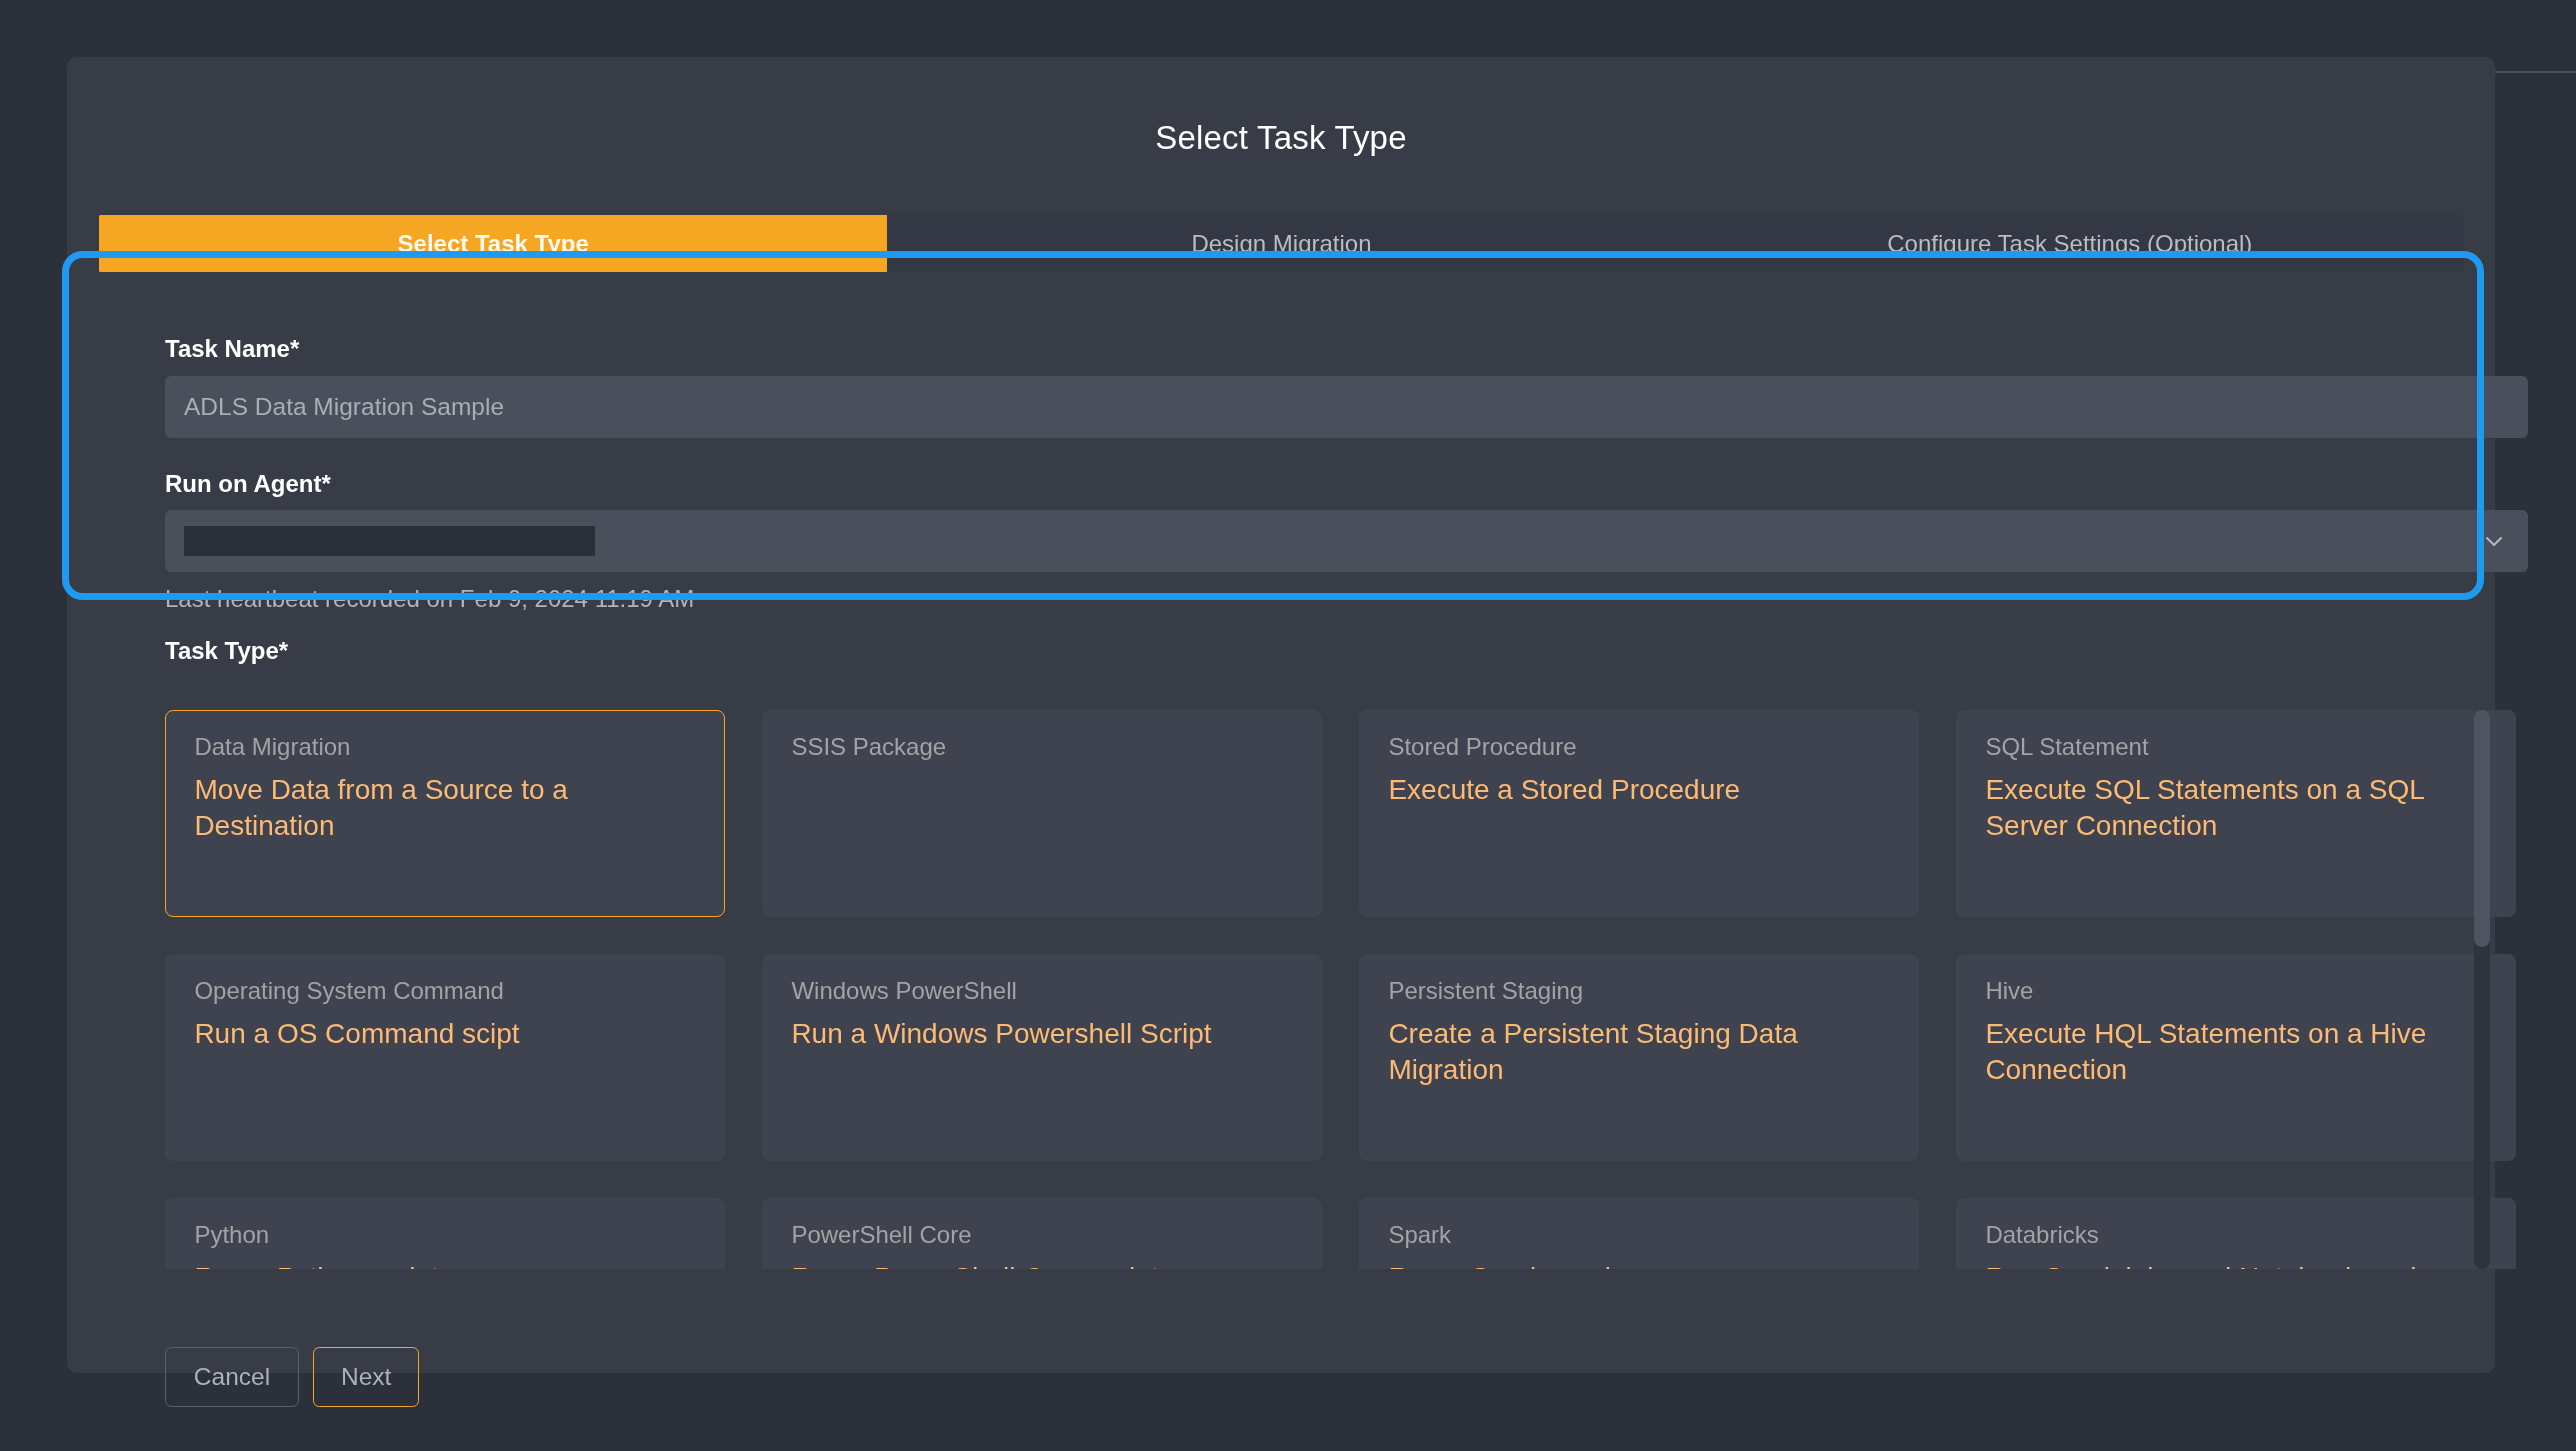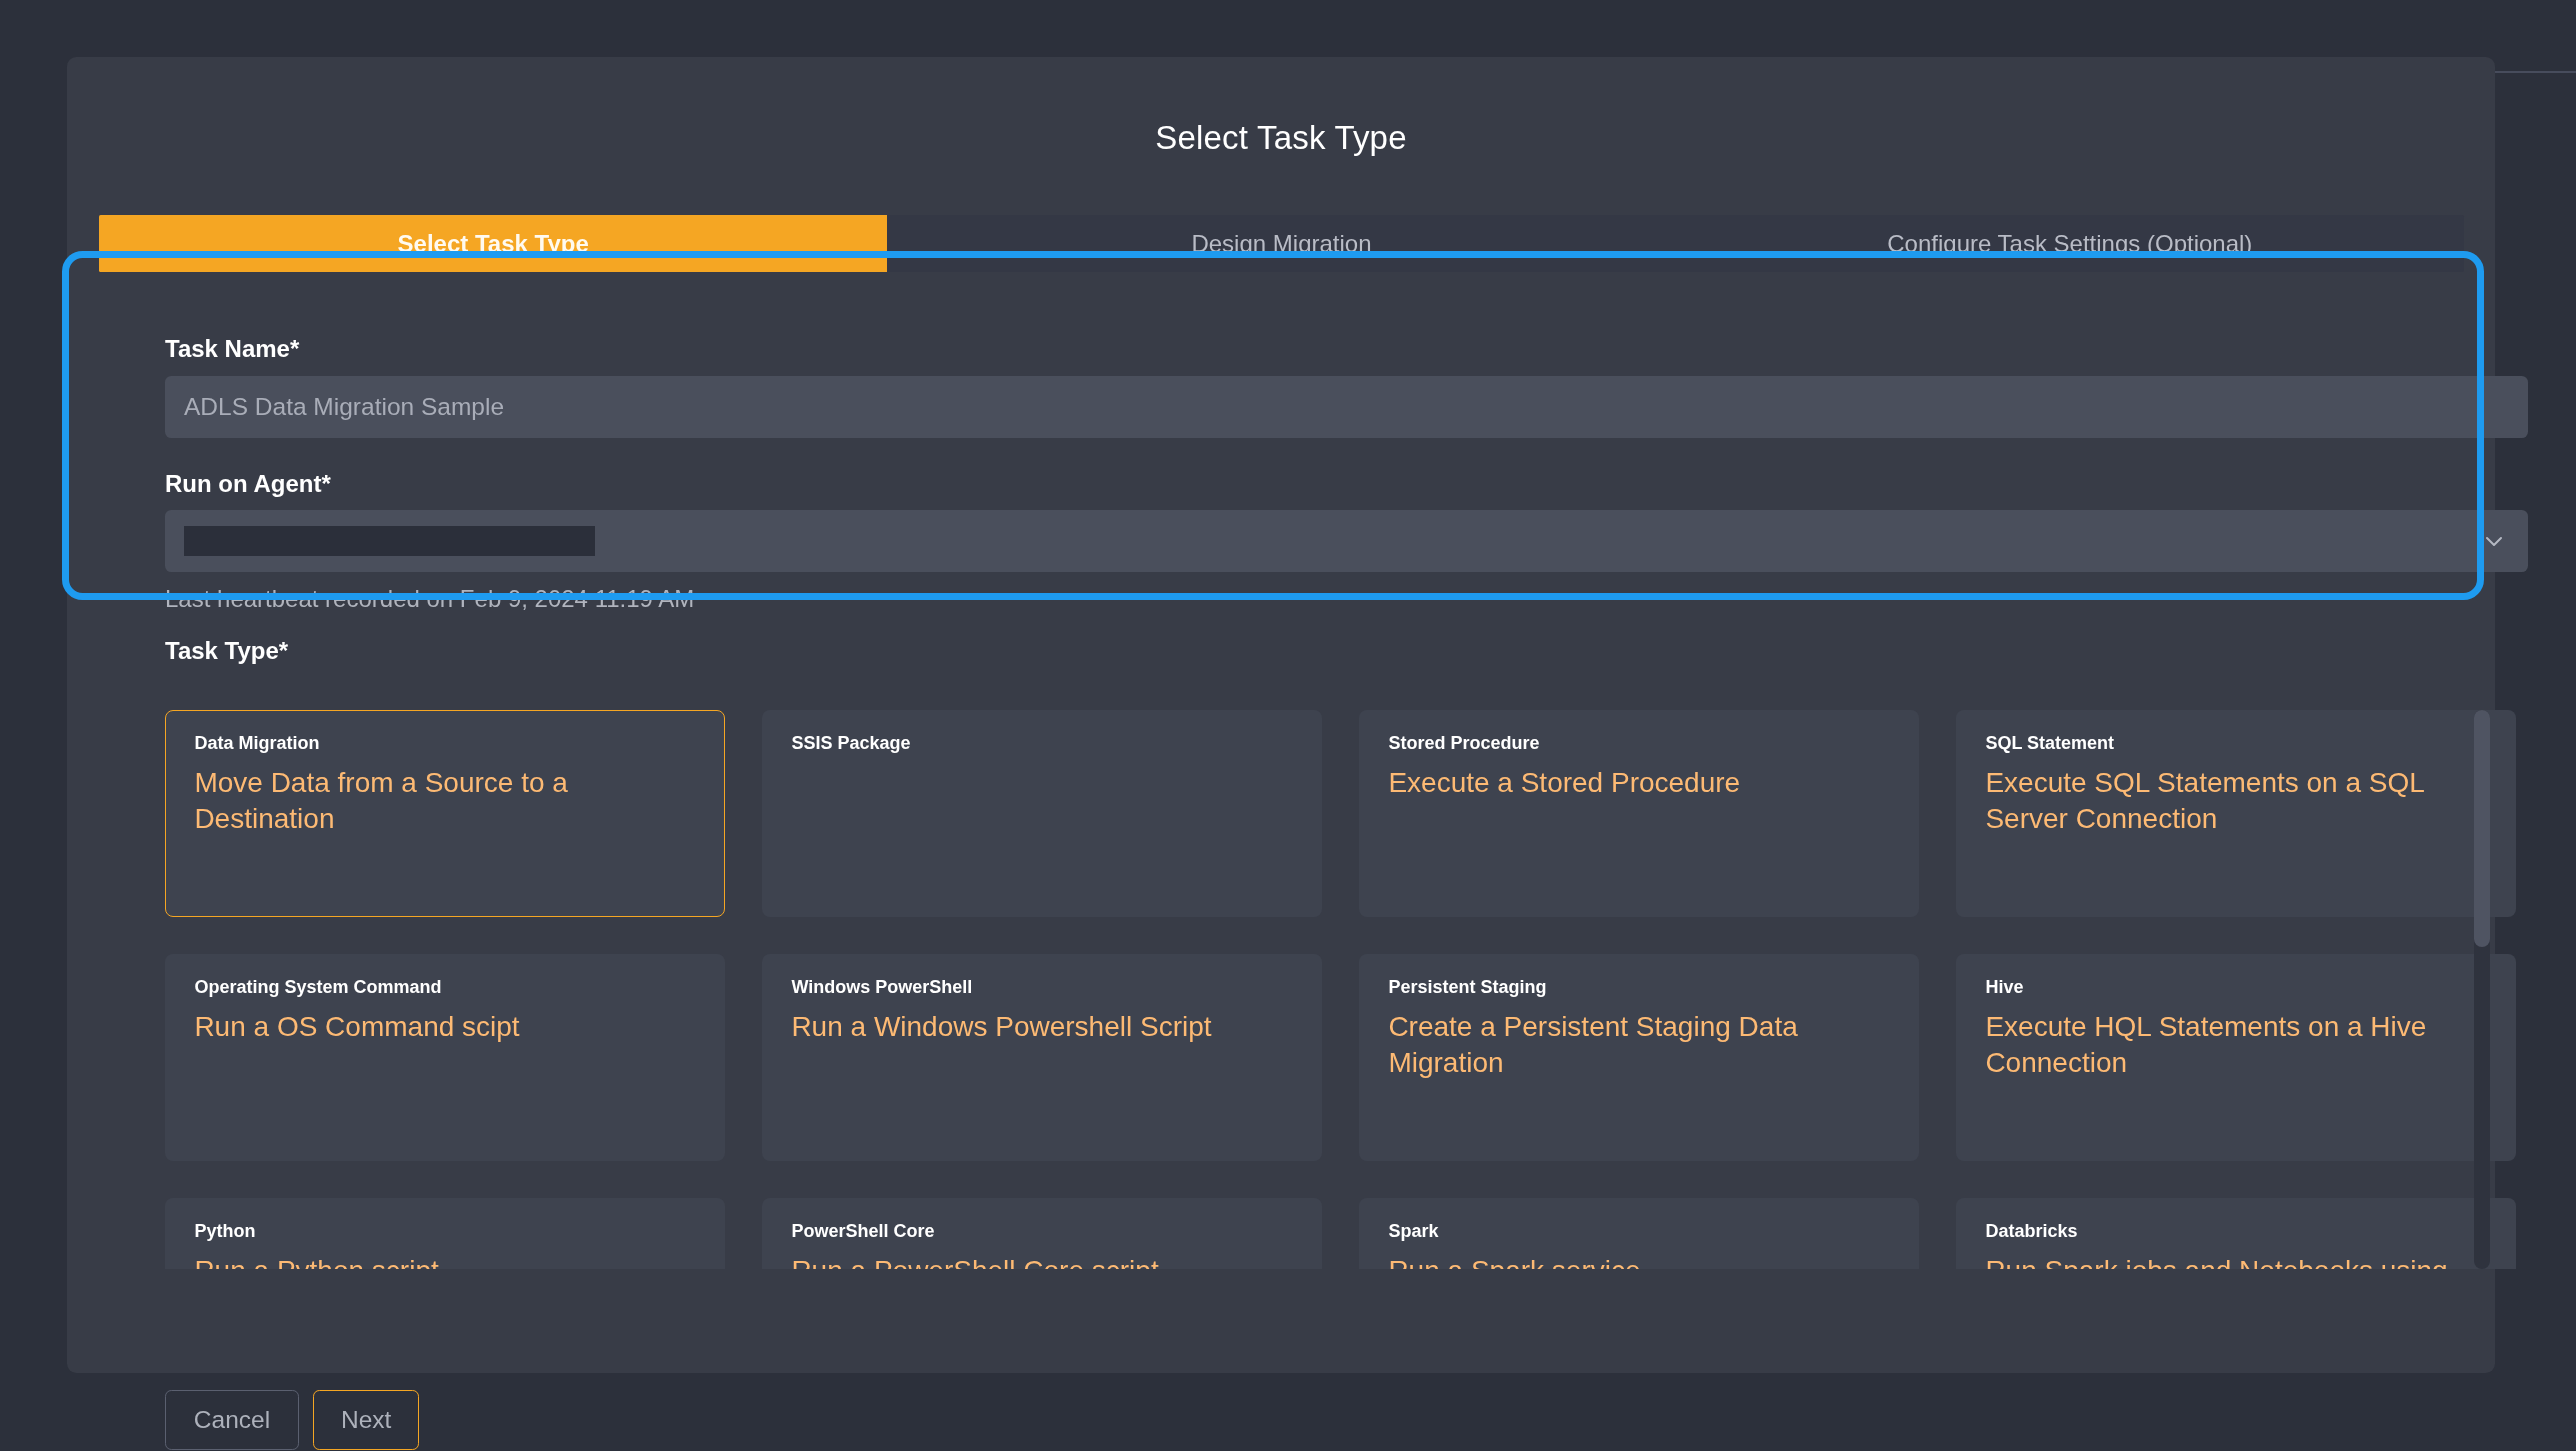--- a/index.html
+++ b/index.html
@@ -124,23 +124,23 @@
     background:#3e434f;
     border:1.6px solid transparent;
     border-radius:8px;
     padding:22px 28.4px;
   }
   .card.selected{
     border-color:#f5a623;
     background:#3e434f;
   }
   .card-title{
-    color:#ffffff;
-    font-size:18px;
-    font-weight:bold;
+    color:#a3a3a3;
+    font-size:24px;
+    font-weight:normal;
     margin-bottom:11px;
     white-space:nowrap;
   }
   .card-desc{
     color:#fdba74;
     font-size:28px;
     line-height:1.27;
   }
   .scrollbar-track{
     position:absolute;
@@ -164,21 +164,20 @@
   }
   .btn{
     height:60px;
     padding:0 22px;
     border-radius:6.3px;
     background:transparent;
     font-size:24.5px;
     font-family:"Liberation Sans", sans-serif;
     display:flex; align-items:center; justify-content:center;
     cursor:pointer;
-    margin-top:43px;
   }
   .btn-cancel{
     border:1.6px solid #5b6070;
     color:#adb1bb;
     min-width:134px;
   }
   .btn-next{
     border:1.6px solid #f5a623;
     color:#adb1bb;
     min-width:106px;

